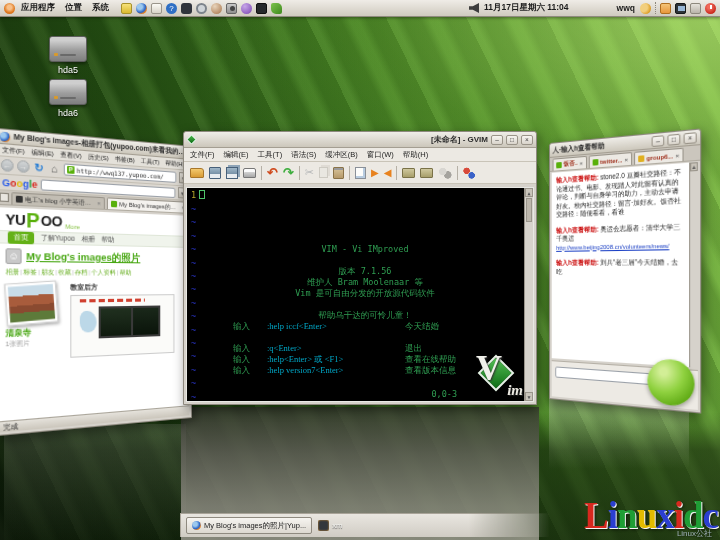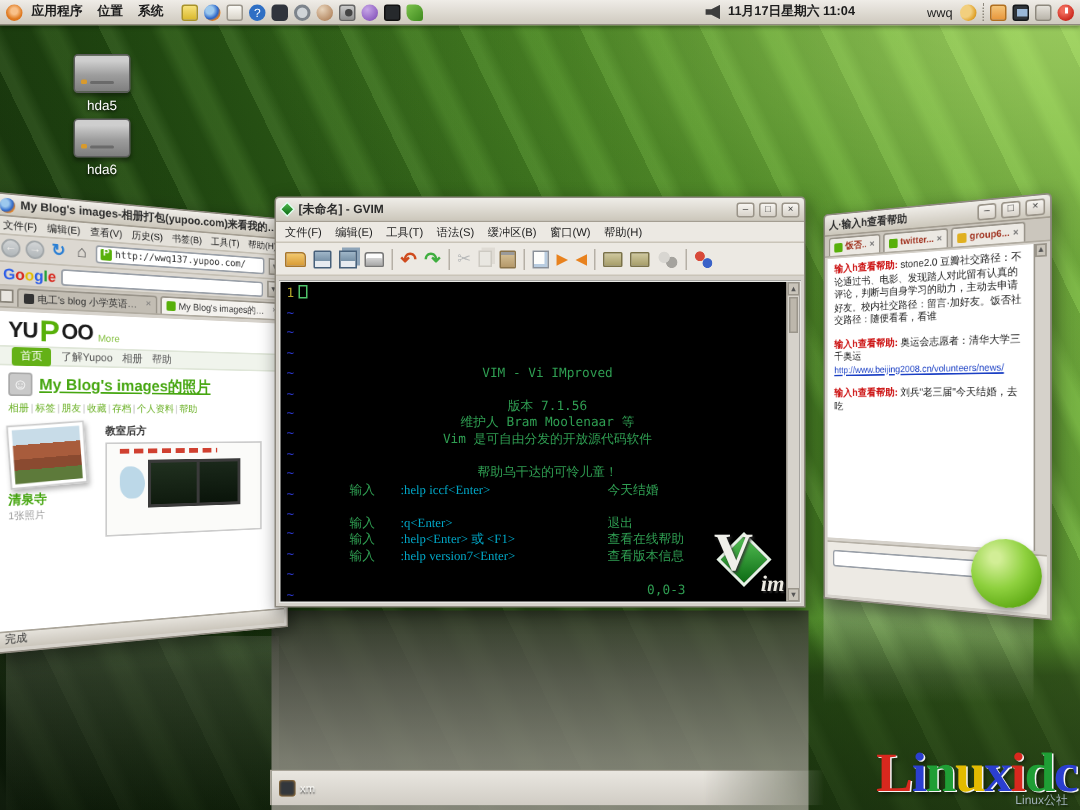--- a/index.html
+++ b/index.html
@@ -34,21 +34,21 @@
   .search-tool-icon{border-radius:50%;background:#cfd4d8;border:2px solid #7d848c;}
   .gimp-icon{border-radius:50%;background:radial-gradient(circle at 35% 30%,#e8d4bb,#b98f6a 70%,#8a6544);}
   .camera-icon{background:linear-gradient(#c9c9c9,#8f8f8f);border:1px solid #666;}
   .camera-icon::after{content:"";position:absolute;left:3px;top:2.5px;width:5px;height:5px;border-radius:50%;background:#444;}
   .pidgin-icon{border-radius:50%;background:radial-gradient(circle at 35% 30%,#c7a6e8,#9061c2 70%,#6a3f96);}
   .terminal-icon{background:#26292c;border:1px solid #111;}
   .graphics-app-icon{background:linear-gradient(135deg,#7cc24c,#3f8a1f);border-radius:2px 5px 2px 5px;}
   #panel-right{margin-left:auto;display:flex;align-items:center;gap:5px;}
   .volume-icon{width:10px;height:10px;background:#3d3d3d;clip-path:polygon(0 32%,38% 32%,100% 0,100% 100%,38% 68%,0 68%);}
   #clock{font-weight:bold;}
-  #panel-user{font-weight:normal;padding-left:43px;}
+  #panel-user{font-weight:bold;padding-left:43px;}
   .tray-icon{width:11px;height:11px;border-radius:2px;}
   .keyring-icon{background:radial-gradient(circle at 30% 40%,#f2cf7e 40%,#e0a32e 70%,#a8761d);border-radius:50%;}
   .tray-separator{width:1px;height:12px;border-left:1px dotted #8d887d;border-radius:0;}
   .notification-icon{background:linear-gradient(#f4c478,#e8973c);border:1px solid #b06f20;}
   .display-icon{background:#2e3338;border:1px solid #15181b;}
   .display-icon::after{content:"";position:absolute;margin:2px;width:7px;height:5px;background:#9ab8d8;display:block;}
   .display-icon{position:relative;}
   .tray-app-icon{background:linear-gradient(#e5e2db,#b9b4aa);border:1px solid #8d887d;}
   .power-icon{border-radius:50%;background:radial-gradient(circle at 40% 35%,#f06a5a 20%,#cc2a1f 70%,#8e160d);position:relative;}
   .power-icon::after{content:"";position:absolute;left:4.5px;top:2px;width:2px;height:4px;background:#fff;}
@@ -64,21 +64,21 @@
   
   .win{position:absolute;background:#d6d2cb;border:1px solid #8e897f;border-radius:3px 3px 0 0;box-shadow:2px 4px 12px rgba(0,0,0,.45);}
   .tbar{height:14px;display:flex;align-items:center;gap:3px;padding:0 3px;border-radius:3px 3px 0 0;
     background:linear-gradient(#efede8,#ccc7bb);border-bottom:1px solid #a49e92;}
   .ttext{flex:1;font-size:7px;font-weight:bold;color:#2c2c2c;white-space:nowrap;overflow:hidden;text-overflow:ellipsis;}
   .wbtn{width:12px;height:10px;flex:none;background:linear-gradient(#f7f5f1,#d8d3ca);border:1px solid #9a9489;border-radius:2px;font-size:6.5px;line-height:8px;text-align:center;color:#3c3c3c;}
 
   
   #win-gvim{left:183px;top:131px;width:354px;height:274px;z-index:6;}
   #win-gvim .tbar{height:16px;}
-  #win-gvim .ttext{text-align:left;font-size:8px;}
+  #win-gvim .ttext{text-align:right;font-size:8px;}
   .vim-mini{width:9px;height:9px;flex:none;background:linear-gradient(135deg,#4db84d,#0c6b14);transform:rotate(45deg) scale(.8);border:1px solid #dfe;}
   #gvim-menus{height:14px;display:flex;gap:9px;align-items:center;padding:0 6px;background:#ece9e3;border-bottom:1px solid #c9c4b8;font-size:7.5px;color:#222;}
   #gvim-toolbar{height:22px;display:flex;align-items:center;gap:5px;padding:0 6px;background:#ece9e3;border-bottom:1px solid #c9c4b8;}
   .tbi{display:inline-flex;align-items:center;justify-content:center;flex:none;}
   .tbsep{width:1px;height:14px;background:#b5b0a6;flex:none;}
   .i-folder{width:14px;height:10px;background:linear-gradient(#f3c96e,#d89b35);border:1px solid #a8762a;border-radius:1px 3px 1px 1px;}
   .i-floppy{width:12px;height:12px;background:linear-gradient(#9fb6c8,#5c7890);border:1px solid #47607a;border-radius:1px;box-shadow:inset 0 -4px 0 #e8ecf0;}
   .i-floppy2{width:12px;height:12px;background:linear-gradient(#9fb6c8,#5c7890);border:1px solid #47607a;box-shadow:2px -2px 0 #8ea4b8,inset 0 -4px 0 #e8ecf0;}
   .i-print{width:13px;height:10px;background:linear-gradient(#eee,#a8a8a8);border:1px solid #777;border-radius:2px 2px 1px 1px;box-shadow:inset 0 3px 0 #fcfcfc;}
   .g-undo{color:#cf4b1e;font-size:13px;font-weight:bold;}
@@ -463,20 +463,24 @@
     <div id="rscroll">
       <span class="sarrow">▲</span>
     </div>
     <div id="rbottom">
       <span id="rinput"></span>
       <span id="greenball"></span>
     </div>
   </div>
 
   <div id="taskbar">
+      <span class="tk-btn">
+        <span class="ffmini"></span>
+        <span class="tl">My Blog's images的照片|Yup...</span>
+      </span>
       <span class="tk-plain">
         <span class="tk-appicon"></span>
         <span class="tl">xm</span>
       </span>
     </div>
 
   <div id="logo">
     <div id="logo-letters"><span style="color: rgb(216, 40, 30);">L</span><span style="color: rgb(43, 63, 208);">i</span><span style="color: rgb(31, 158, 53);">n</span><span style="color: rgb(227, 187, 0);">u</span><span style="color: rgb(43, 63, 208);">x</span><span style="color: rgb(216, 40, 30);">i</span><span style="color: rgb(31, 158, 53);">d</span><span style="color: rgb(43, 63, 208);">c</span></div>
     <div id="logo-sub">Linux公社</div>
   </div>

